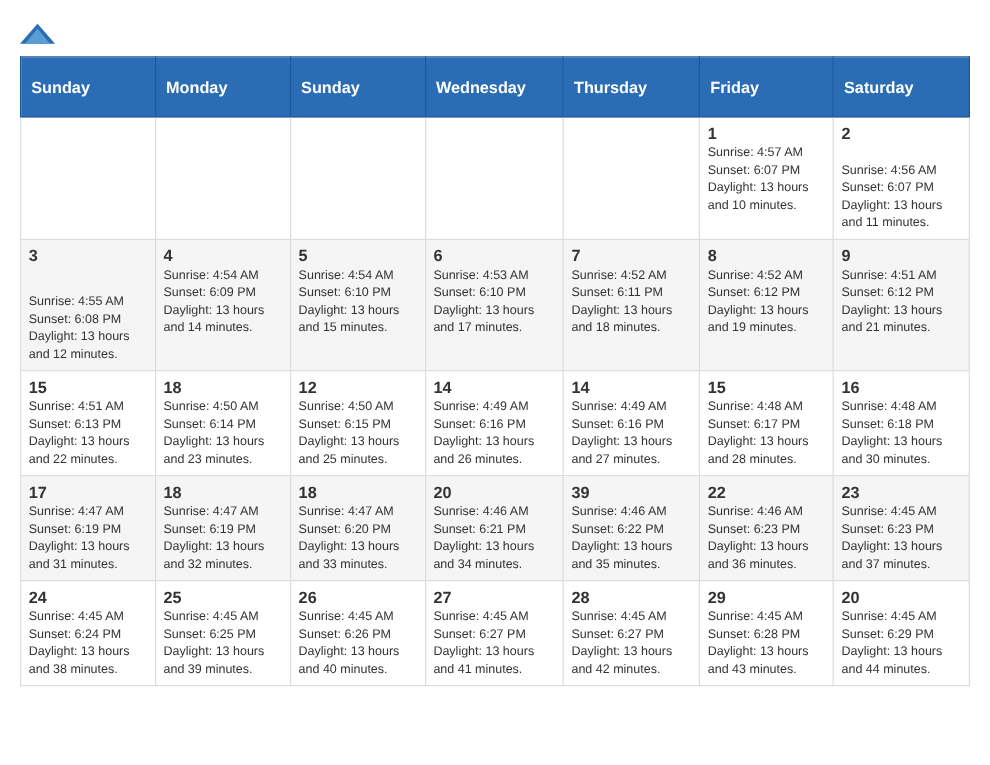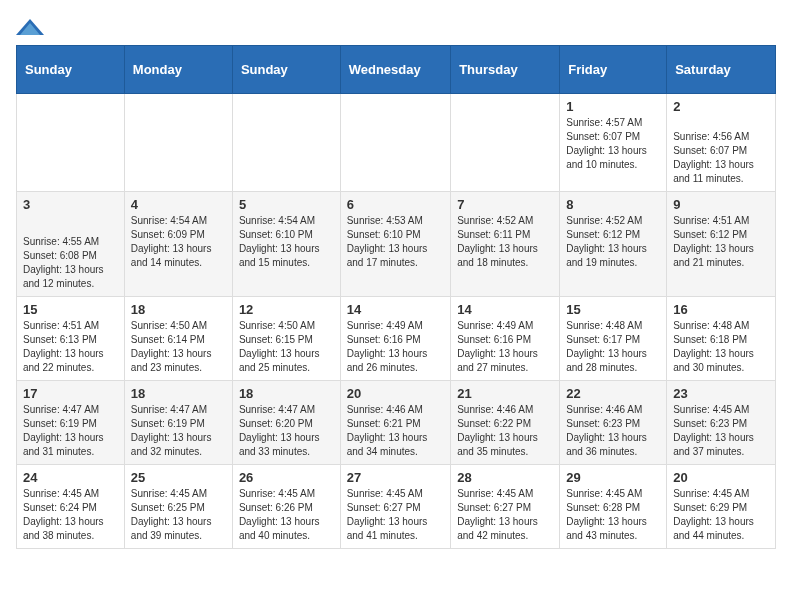--- a/index.html
+++ b/index.html
@@ -237,21 +237,21 @@
 Sunset: 6:20 PM
 Daylight: 13 hours and 33 minutes.</div>
         </td>
         <td>
           <span class="day-number">20</span>
           <div class="day-info" style="white-space: pre-line;">Sunrise: 4:46 AM
 Sunset: 6:21 PM
 Daylight: 13 hours and 34 minutes.</div>
         </td>
         <td>
-          <span class="day-number">21</span>
+          <span class="day-number">39</span>
           <div class="day-info" style="white-space: pre-line;">Sunrise: 4:46 AM
 Sunset: 6:22 PM
 Daylight: 13 hours and 35 minutes.</div>
         </td>
         <td>
           <span class="day-number">22</span>
           <div class="day-info" style="white-space: pre-line;">Sunrise: 4:46 AM
 Sunset: 6:23 PM
 Daylight: 13 hours and 36 minutes.</div>
         </td>

